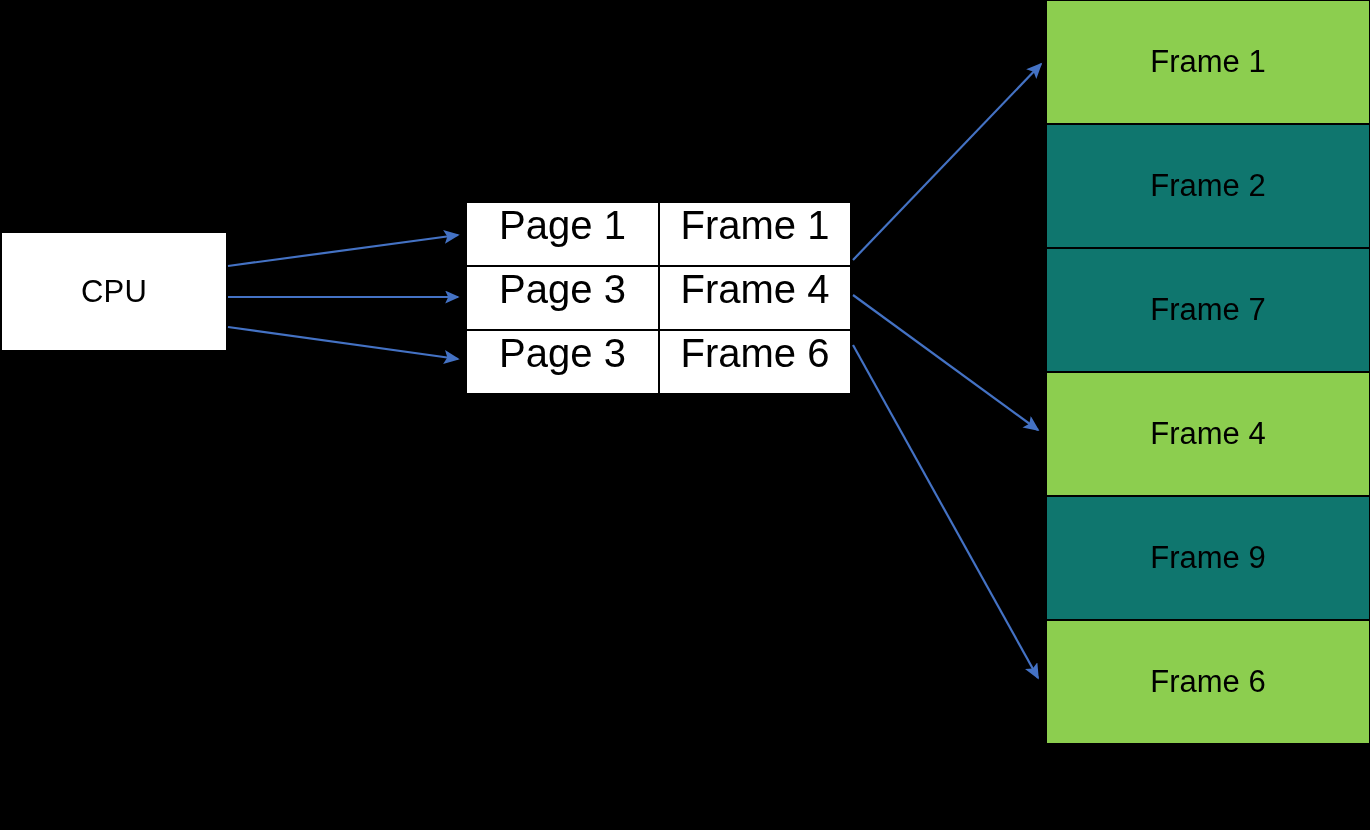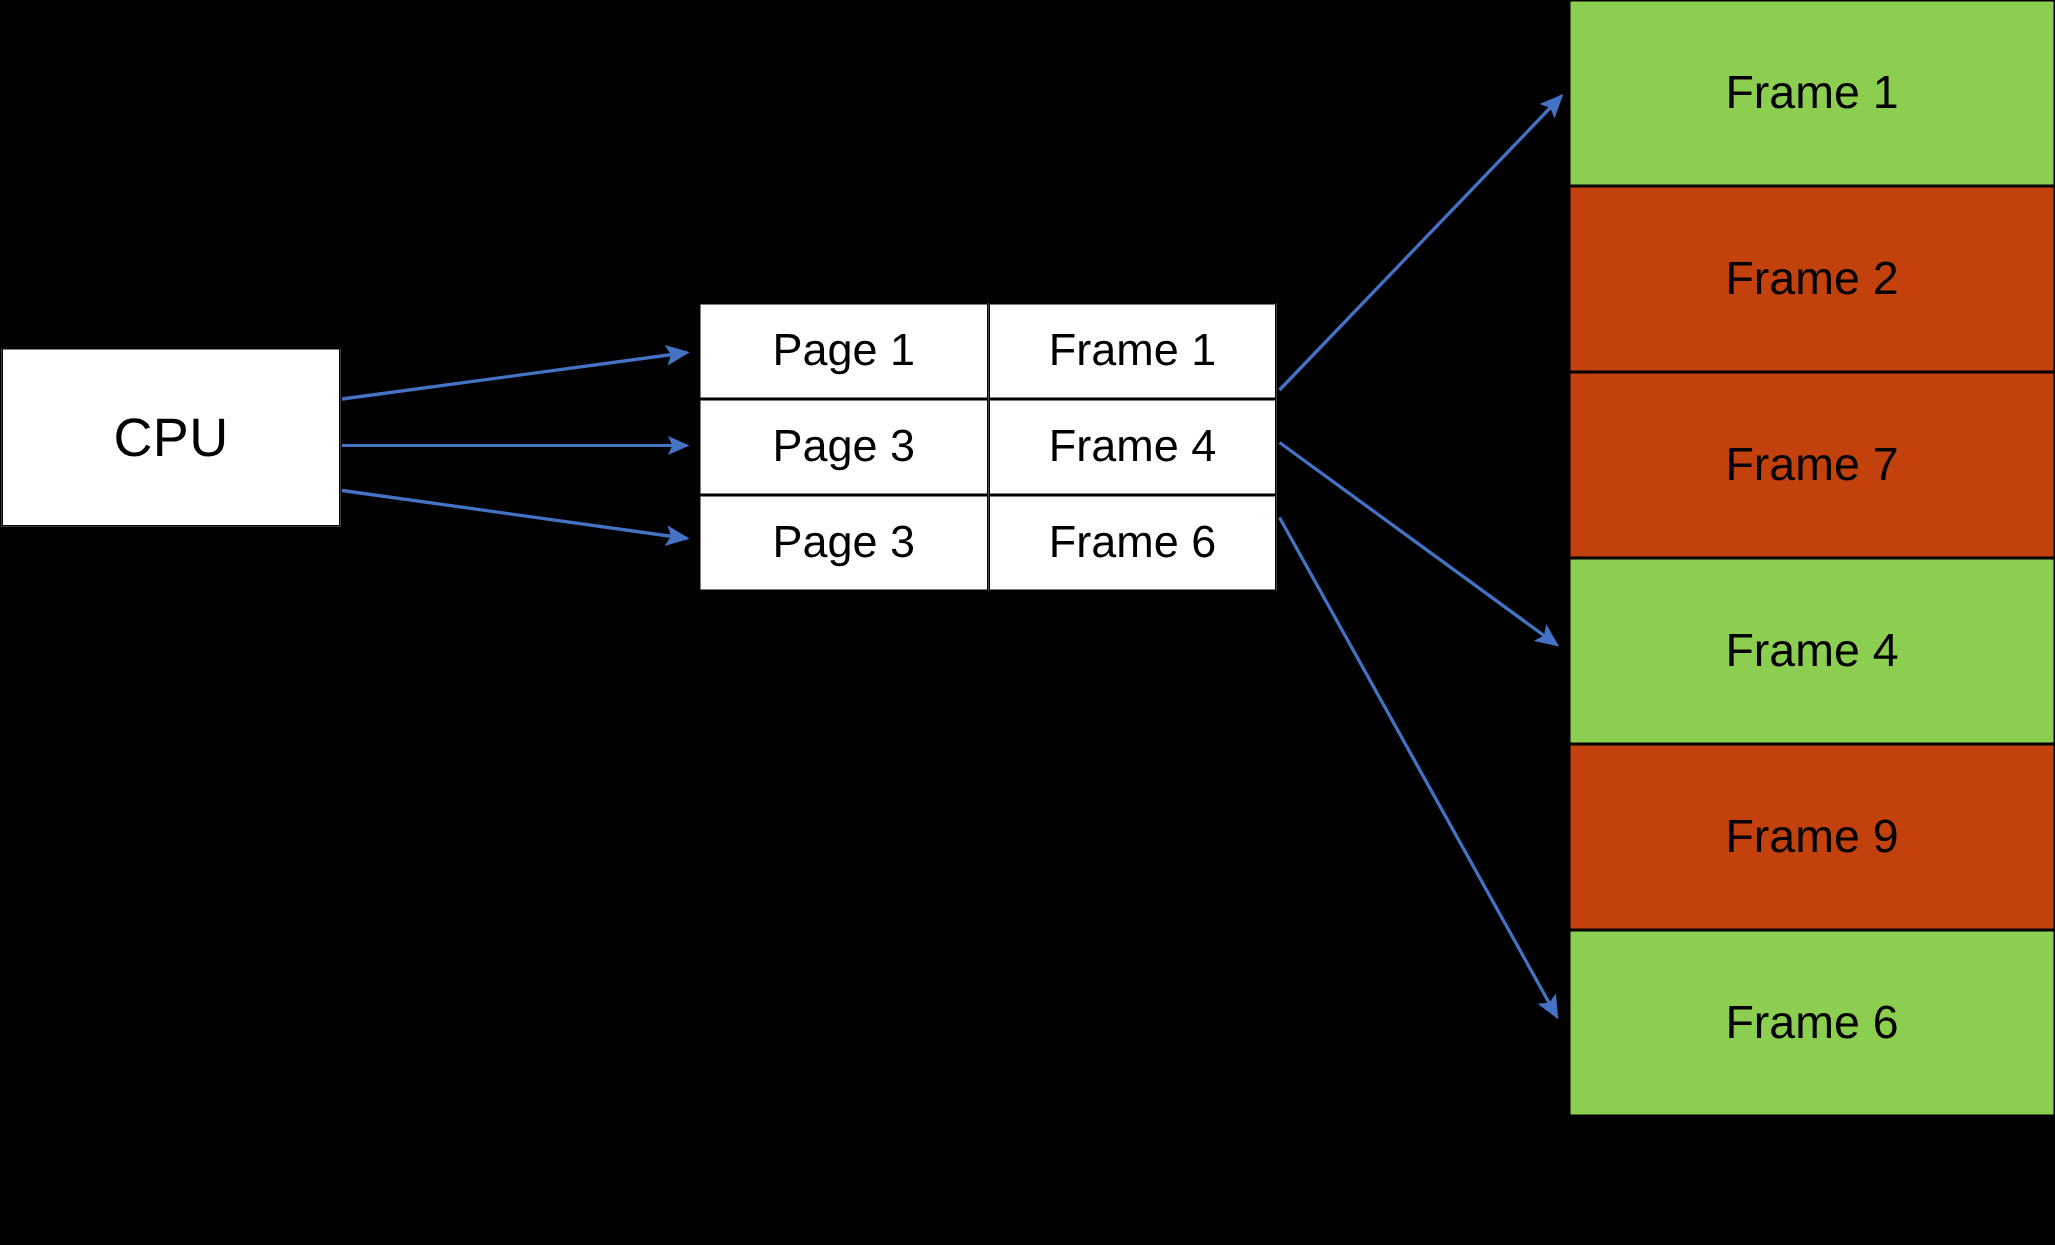--- a/index.html
+++ b/index.html
@@ -32,40 +32,39 @@
   }
 
   
   #cpu-box {
     left: 1px;
     top: 232px;
     width: 226px;
     height: 119px;
     background: #FFFFFF;
     border: 1px solid #000000;
-    font-size: 36px;
+    font-size: 31px;
   }
 
   
   #page-table {
     position: absolute;
     left: 466px;
     top: 202px;
     width: 385px;
     height: 192px;
   }
   .pt-cell {
     position: absolute;
     box-sizing: border-box;
     background: #FFFFFF;
     border: 1.6px solid #000000;
     display: flex;
-    align-items: center;
     justify-content: center;
-    font-size: 30px;
+    font-size: 40px;
     color: #000000;
     white-space: nowrap;
   }
   .pt-col-left  { left: 0px;   width: 193px; }
   .pt-col-right { left: 193px; width: 192px; }
   .pt-row-0 { top: 0px;   height: 64px; }
   .pt-row-1 { top: 64px;  height: 64px; }
   .pt-row-2 { top: 128px; height: 64px; }
 
   
@@ -83,21 +82,21 @@
     height: 124px;
     box-sizing: border-box;
     border: 1.6px solid #000000;
     display: flex;
     align-items: center;
     justify-content: center;
     font-size: 31px;
     color: #000000;
     white-space: nowrap;
   }
-  .frame-free  { background: #c2410c; }
+  .frame-free  { background: #0f766e; }
   .frame-used  { background: #8CCE4F; }
 
   
   #arrow-layer {
     position: absolute;
     left: 0;
     top: 0;
     width: 1370px;
     height: 830px;
     pointer-events: none;

